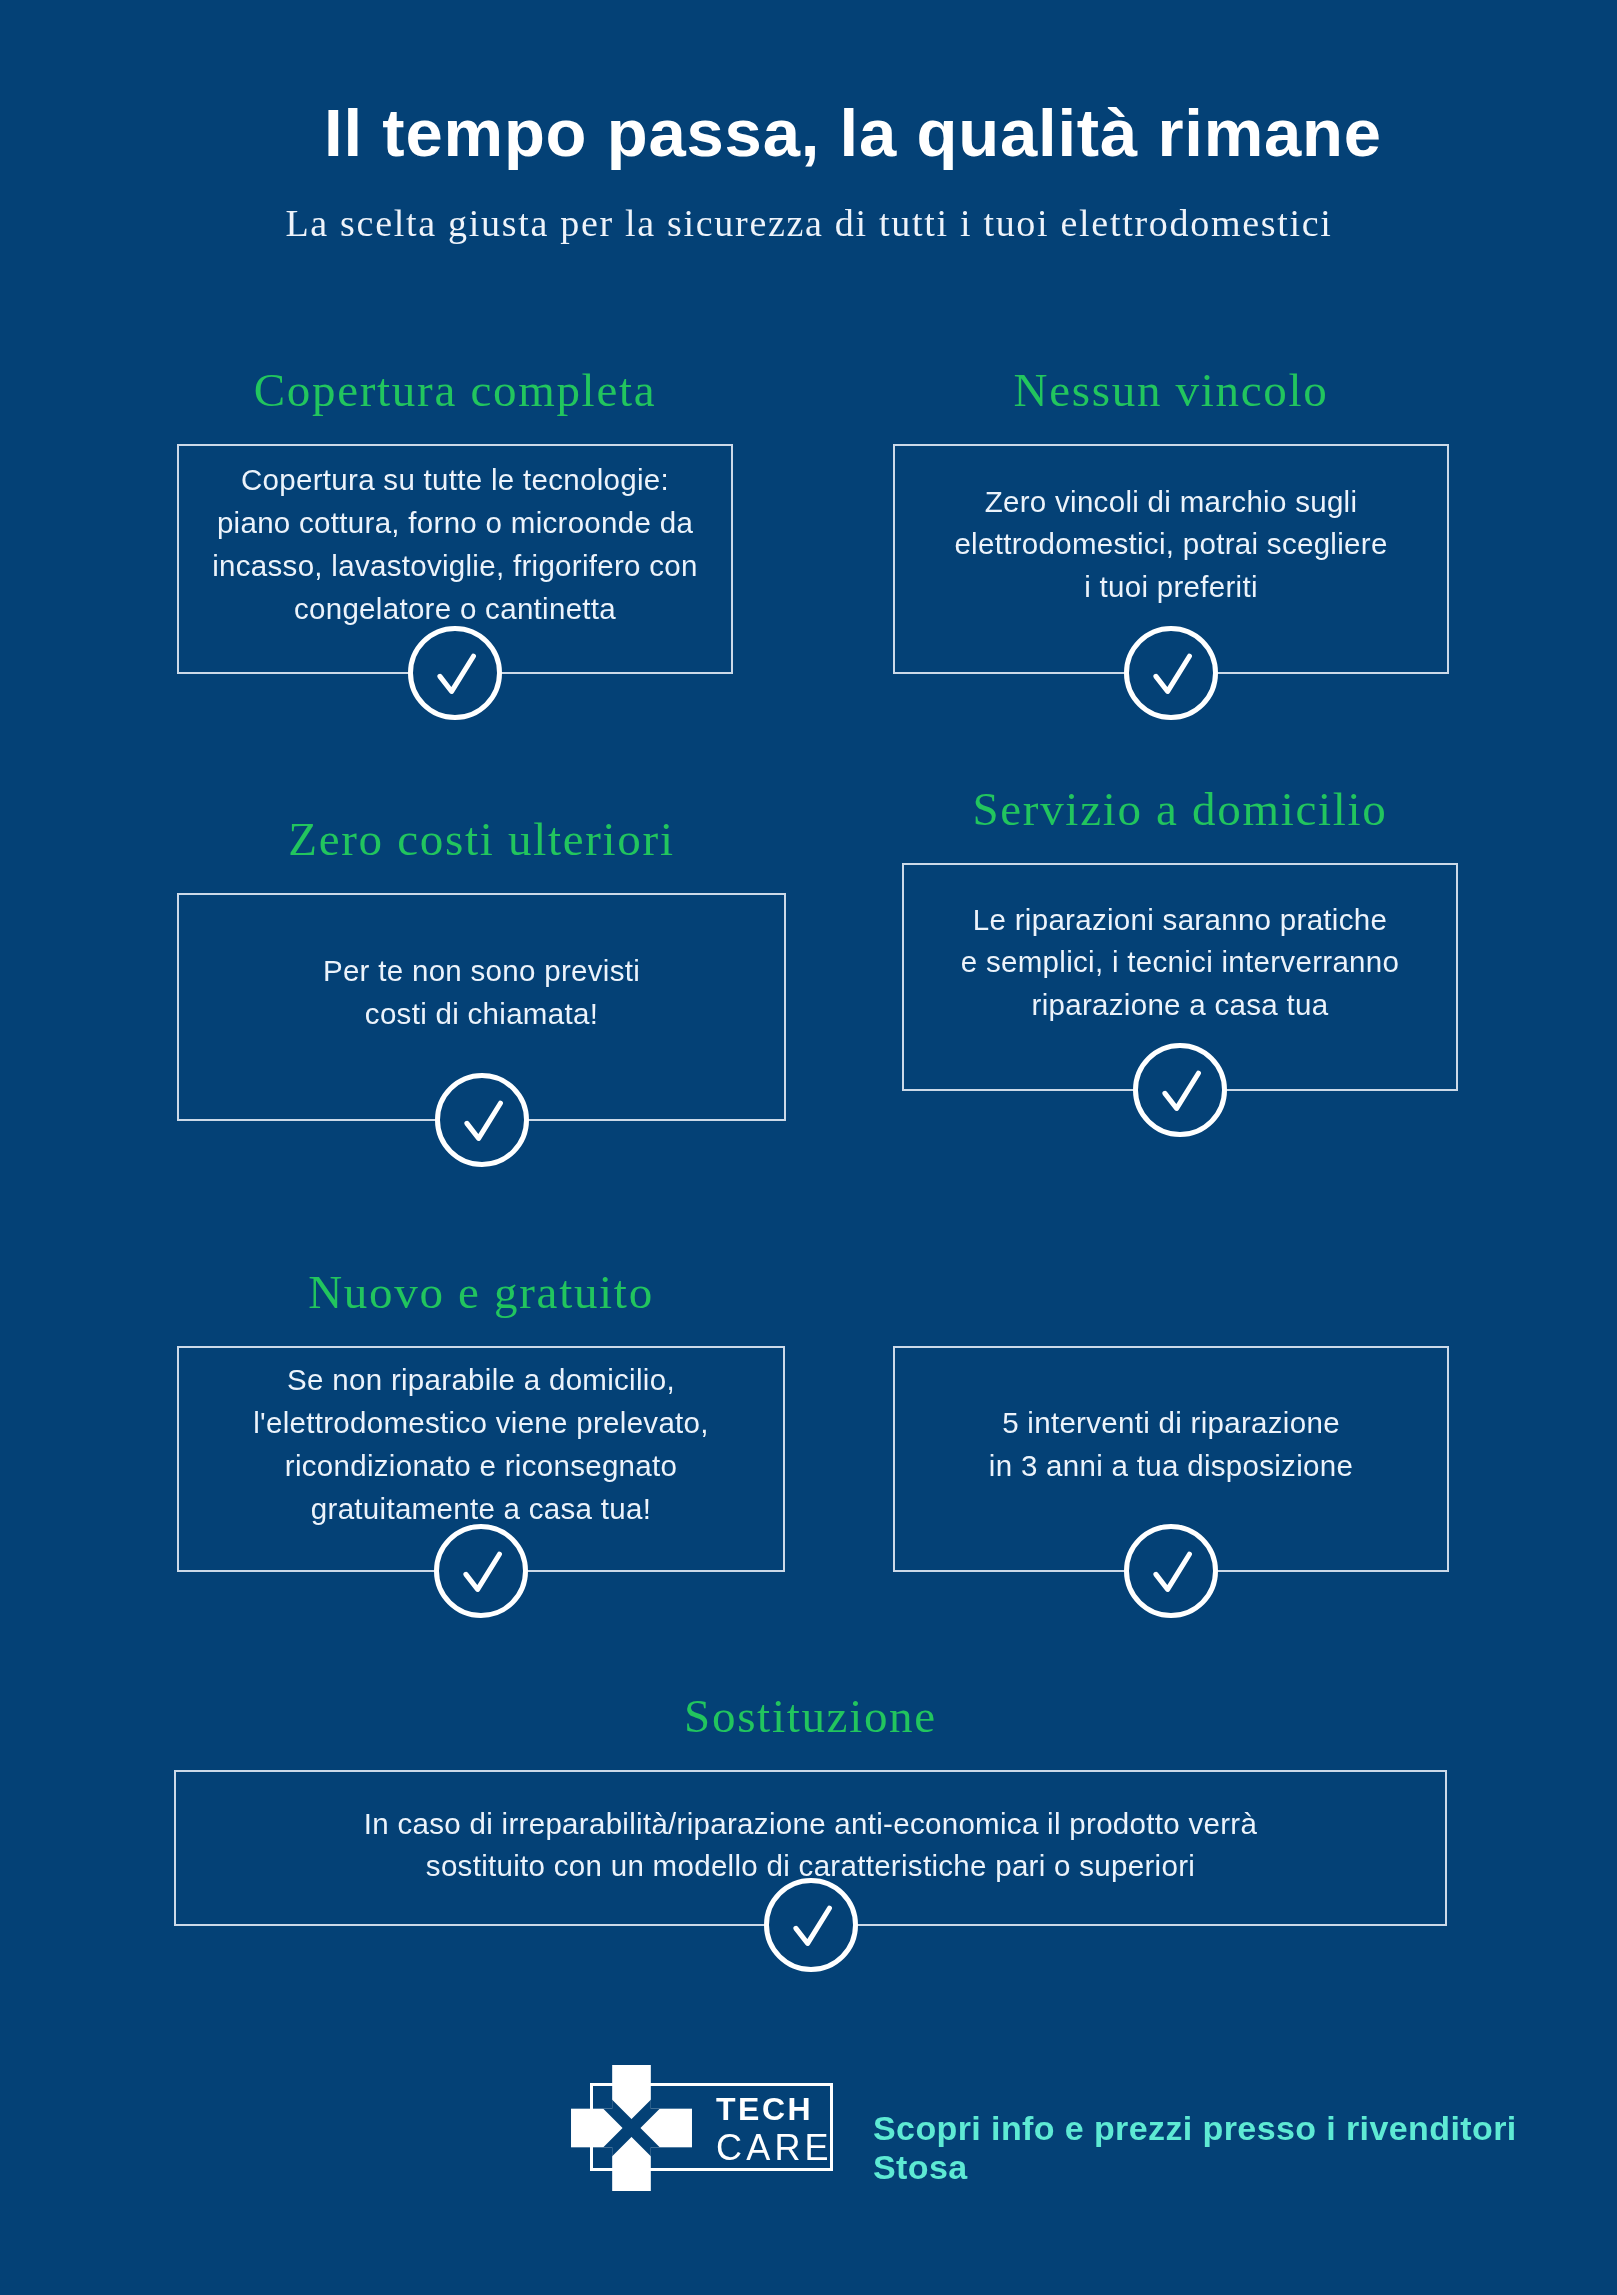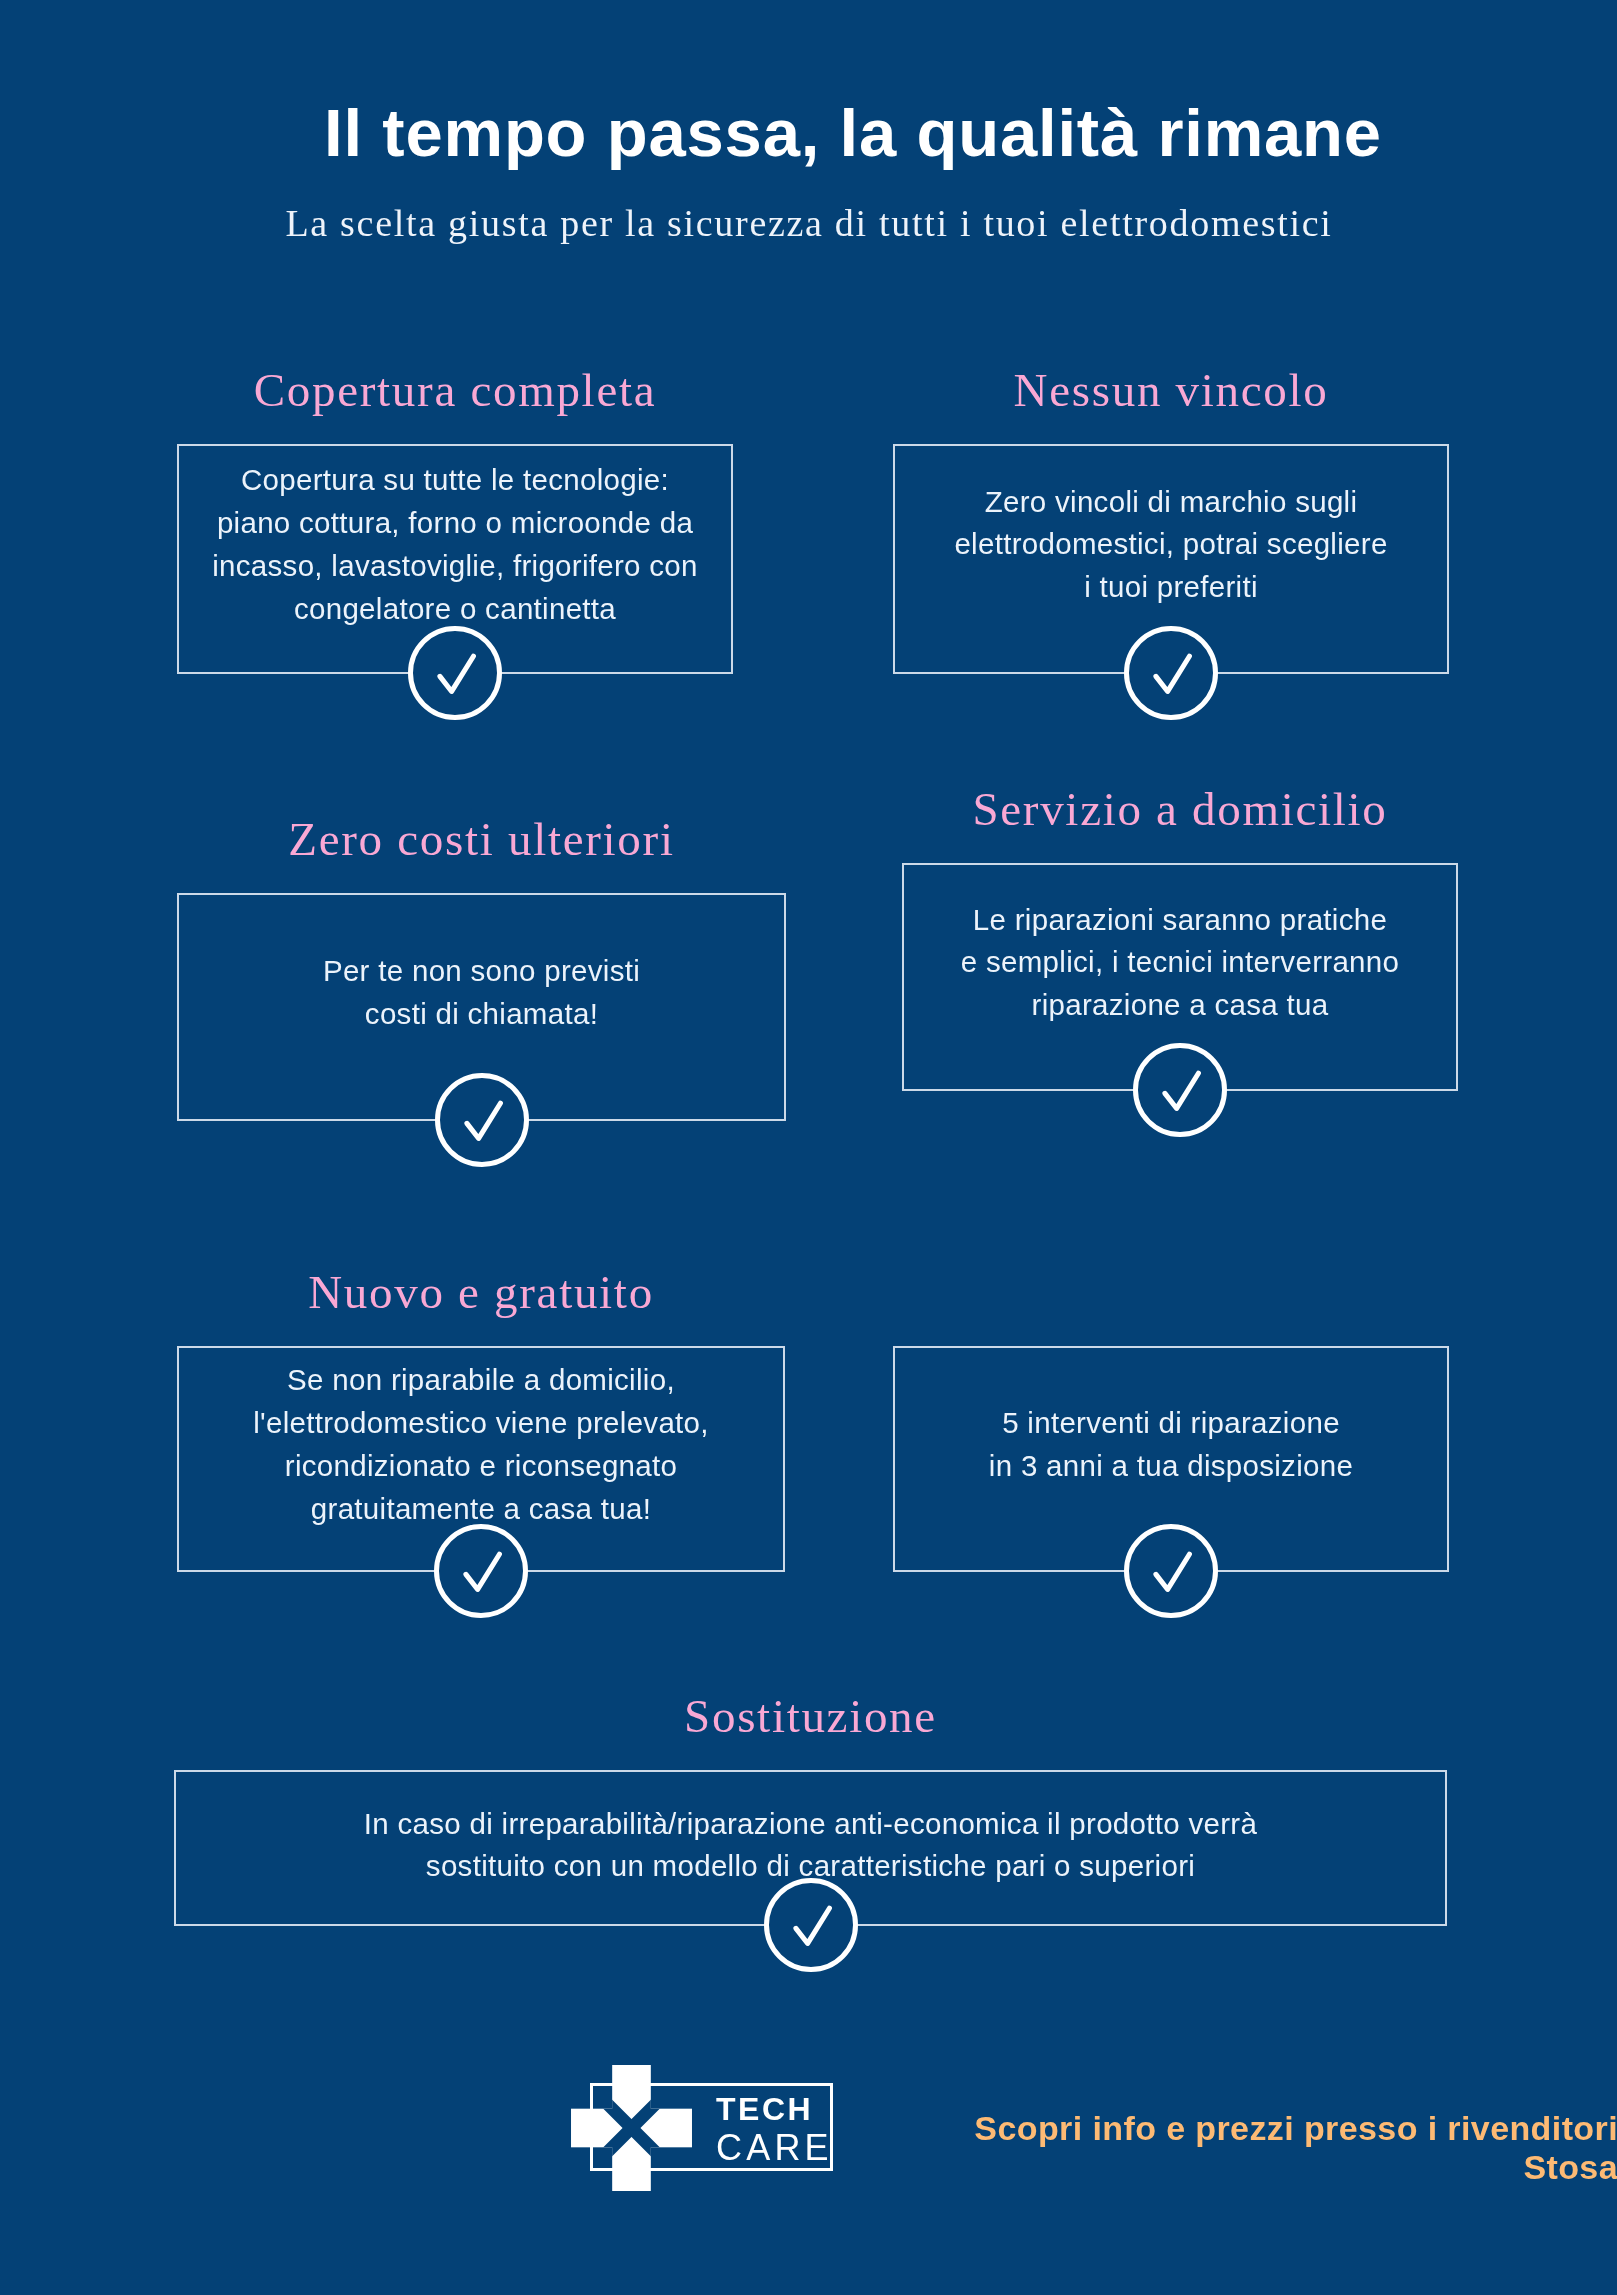--- a/index.html
+++ b/index.html
@@ -20,21 +20,21 @@
     font-family:"Liberation Serif", serif; font-weight:400;
     font-size:38px; letter-spacing:1.7px; line-height:1.2;
   }
   .card {
     position:absolute;
     border:2.5px solid #ccd9e8;
     box-sizing:border-box;
   }
   .card h2 {
     position:absolute; top:-84px; left:0; width:100%; margin:0;
-    text-align:center; color:#f9a8d4;
+    text-align:center; color:#22c55e;
     font-family:"Liberation Serif", serif; font-weight:400;
     font-size:47px; line-height:56px; letter-spacing:1.7px;
   }
   .card-body {
     position:absolute; left:0; top:0; right:0; bottom:0;
     display:flex; align-items:center; justify-content:center;
     text-align:center; color:#ecf3fb;
     font-size:29.5px; line-height:1.45; letter-spacing:0.3px;
     white-space:pre-line; padding:6.7px 20px 35px; box-sizing:border-box;
   }
@@ -50,21 +50,21 @@
   .logo-frame {
     position:absolute; left:19.4px; top:17.7px; width:237px; height:82px;
     border:3.4px solid #ffffff;
   }
   .logo-cross { position:absolute; left:0; top:0; }
   .logo-text { position:absolute; left:145px; top:25px; color:#ffffff; }
   .logo-text .t1 { font-size:32px; font-weight:700; letter-spacing:2.5px; line-height:39px; }
   .logo-text .t2 { font-size:36px; font-weight:400; letter-spacing:4.2px; line-height:38px; }
   .tagline {
     position:absolute; left:873px; top:2109px;
-    color:#fdba74; font-size:34px; font-weight:700; letter-spacing:0.4px;text-align:right;
+    color:#5eead4; font-size:34px; font-weight:700; letter-spacing:0.4px;
   }
 </style>
 </head>
 <body>
 
 <div class="page">
 
   <h1 class="title">Il tempo passa, la qualità rimane</h1>
   <p class="subtitle">La scelta giusta per la sicurezza di tutti i tuoi elettrodomestici</p>
 

